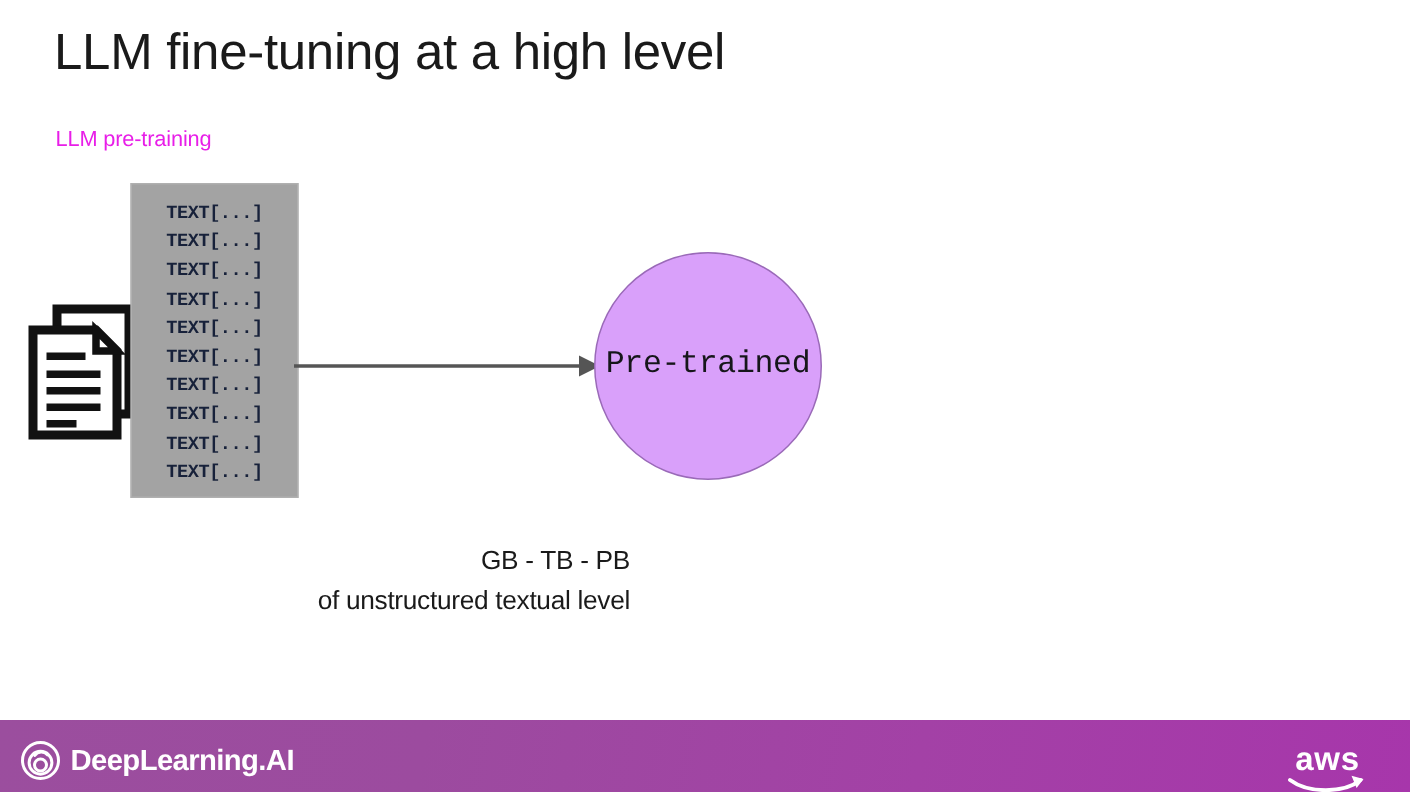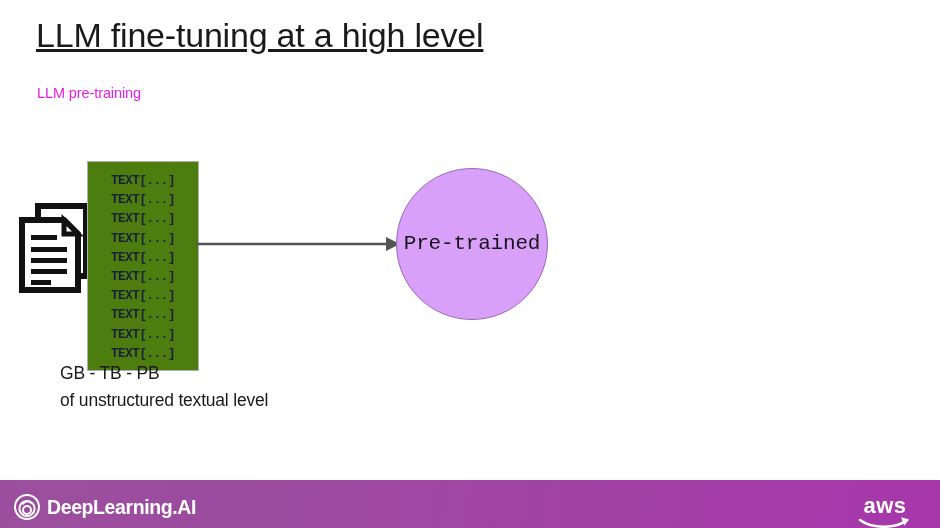--- a/index.html
+++ b/index.html
@@ -26,21 +26,20 @@
   
   .slide-title {
     position: absolute;
     left: 36px;
     top: 16px;
     font-size: 34px;
     font-weight: 400;
     letter-spacing: -0.2px;
     color: #1a1a1a;
     white-space: nowrap;
-    text-decoration: underline;
   }
 
   
   .section-label {
     position: absolute;
     left: 37px;
     top: 85px;
     font-size: 14.5px;
     font-weight: 400;
     color: #e81ee8;
@@ -58,24 +57,23 @@
   }
 
   
   .corpus-box {
     position: absolute;
     left: 87px;
     top: 122px;
     width: 112px;
     height: 210px;
     border: 1.4px solid #b0b0b0;
-    background: #4d7c0f;
+    background: #a3a3a3;
     box-sizing: border-box;
     padding-top: 10px;
-    margin-top: 39px;
   }
   .corpus-line {
     font-family: "Liberation Mono", monospace;
     font-weight: 700;
     font-size: 12.4px;
     line-height: 19.2px;
     color: #17213a;
     text-align: center;
     letter-spacing: -0.3px;
     white-space: pre;
@@ -127,21 +125,21 @@
   .model-circle-text span {
     display: block;
   }
 
   
   .corpus-caption {
     position: absolute;
     left: 60px;
     top: 360px;
     width: 360px;
-    text-align: left;
+    text-align: right;
     font-size: 17.5px;
     line-height: 27px;
     color: #1a1a1a;
     letter-spacing: -0.2px;
   }
   .corpus-caption span {
     display: block;
   }
 
   

